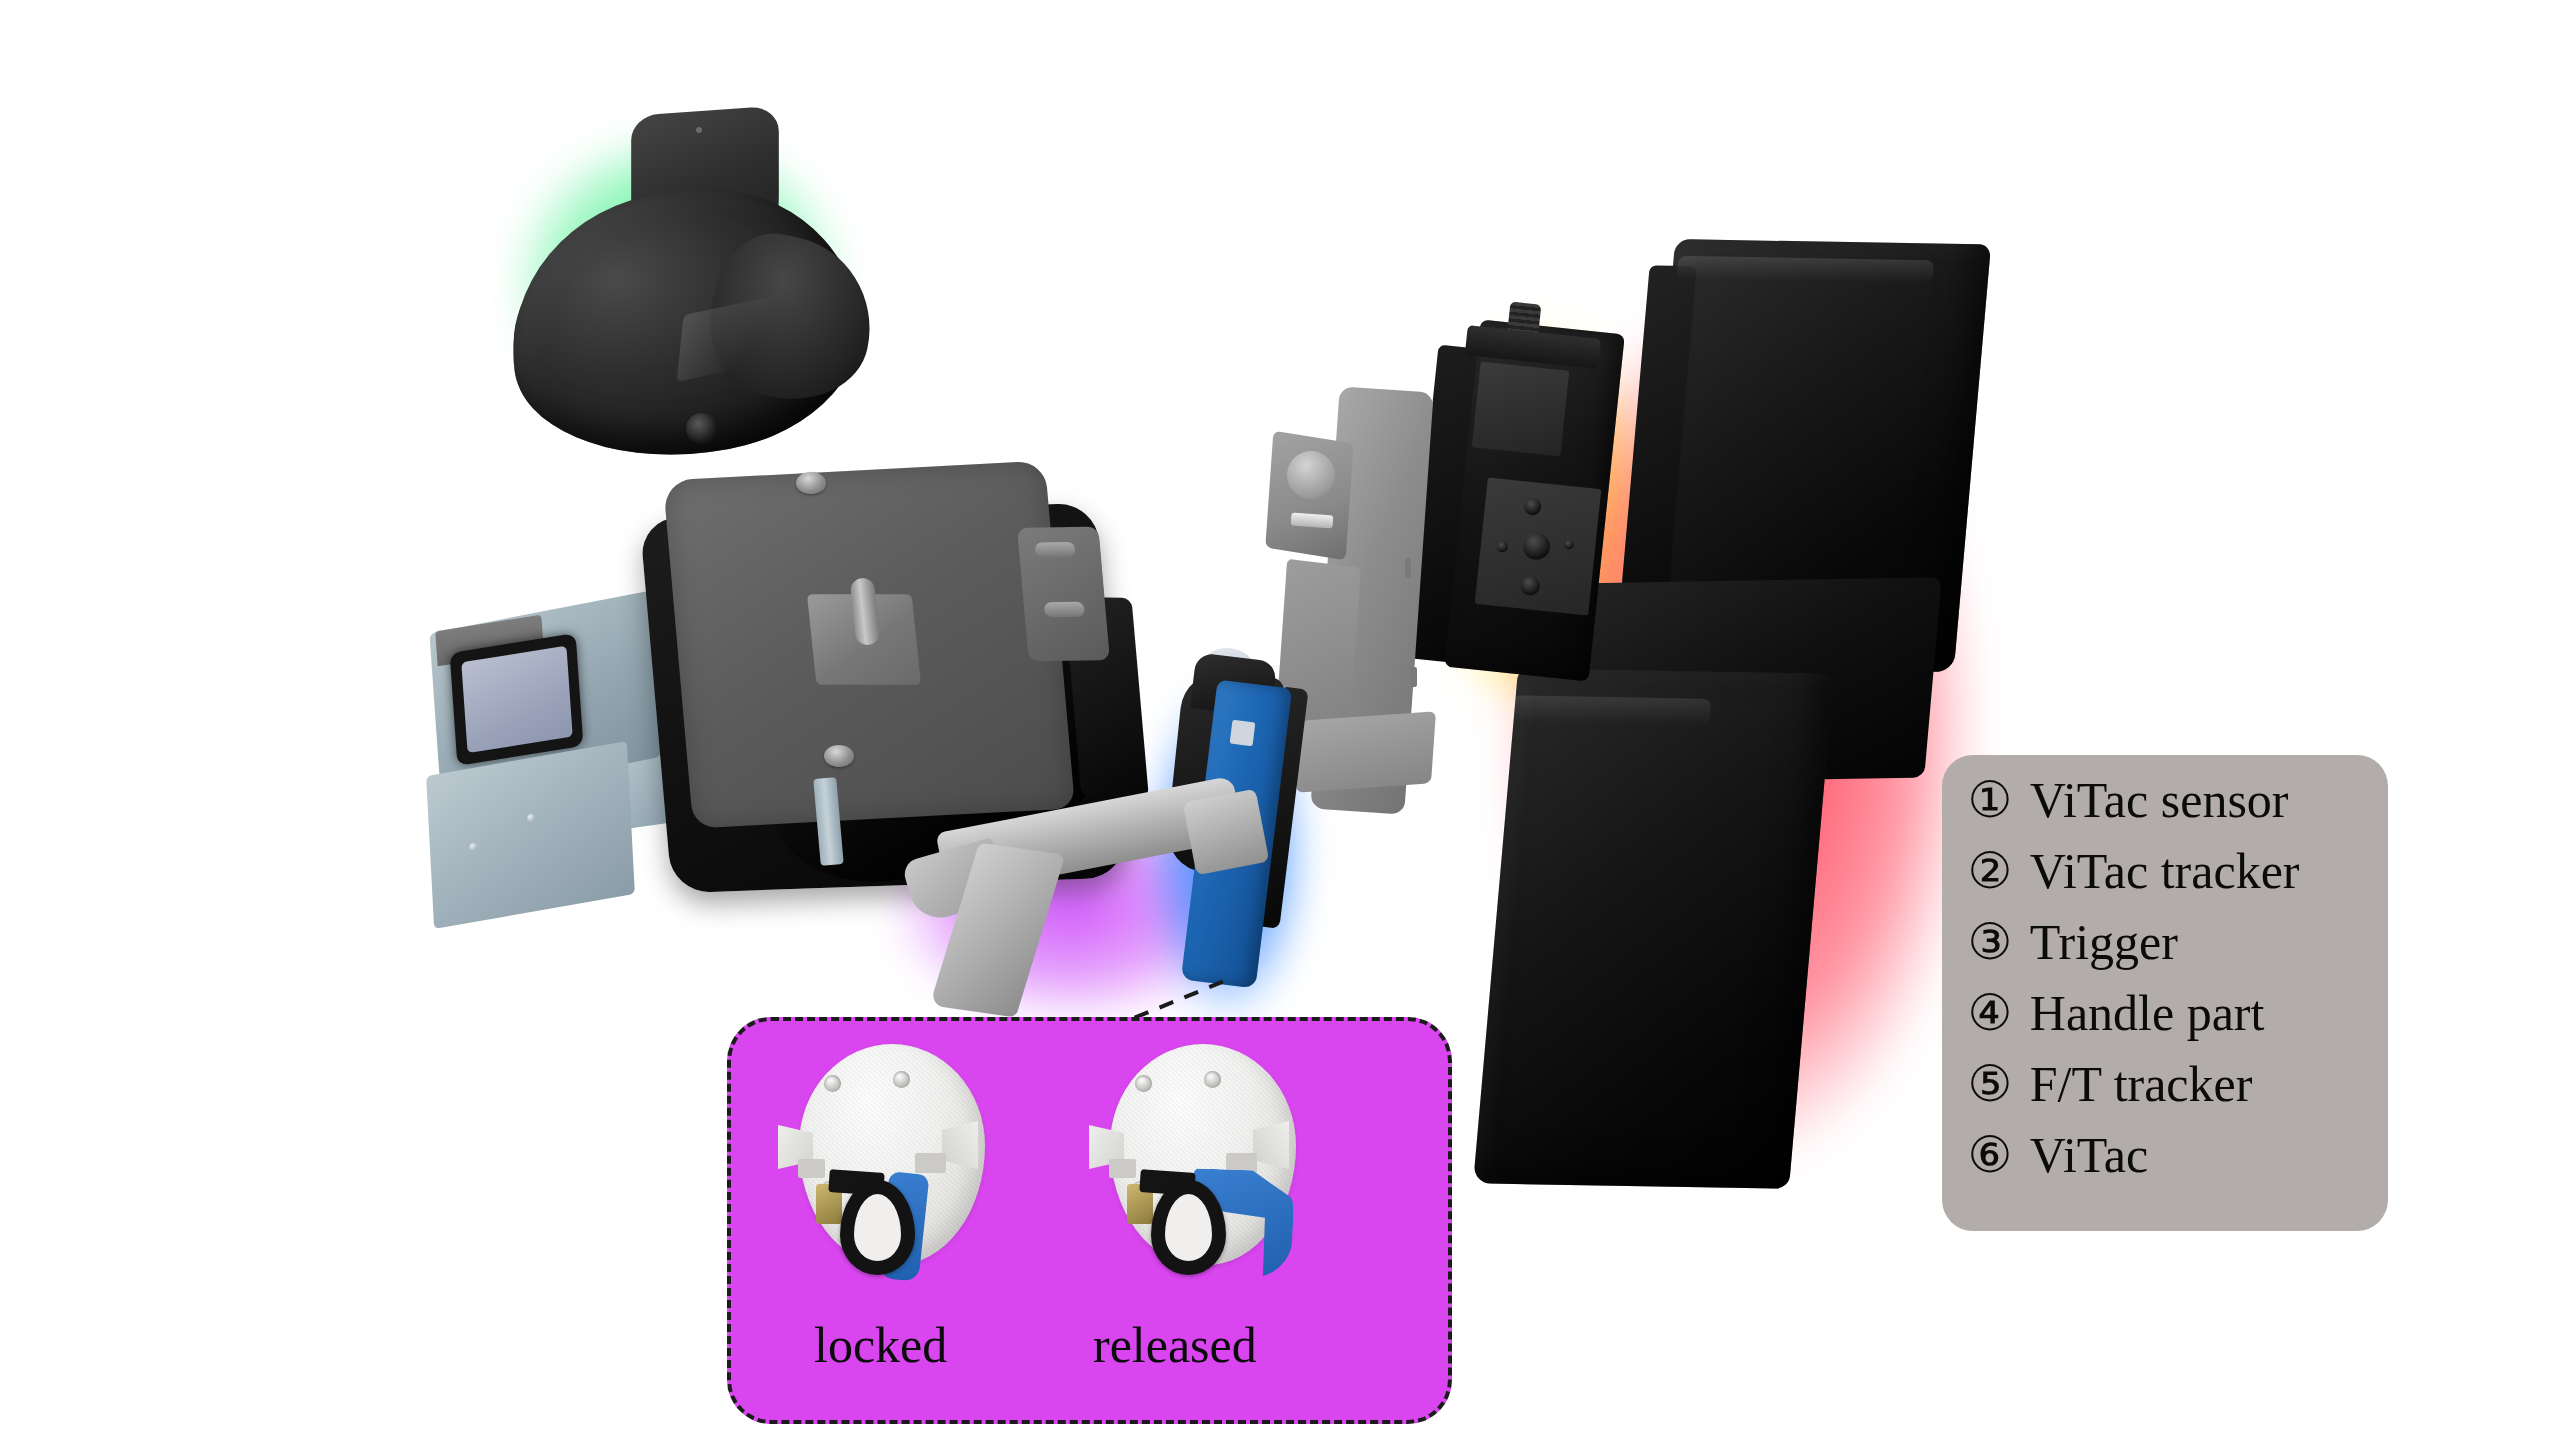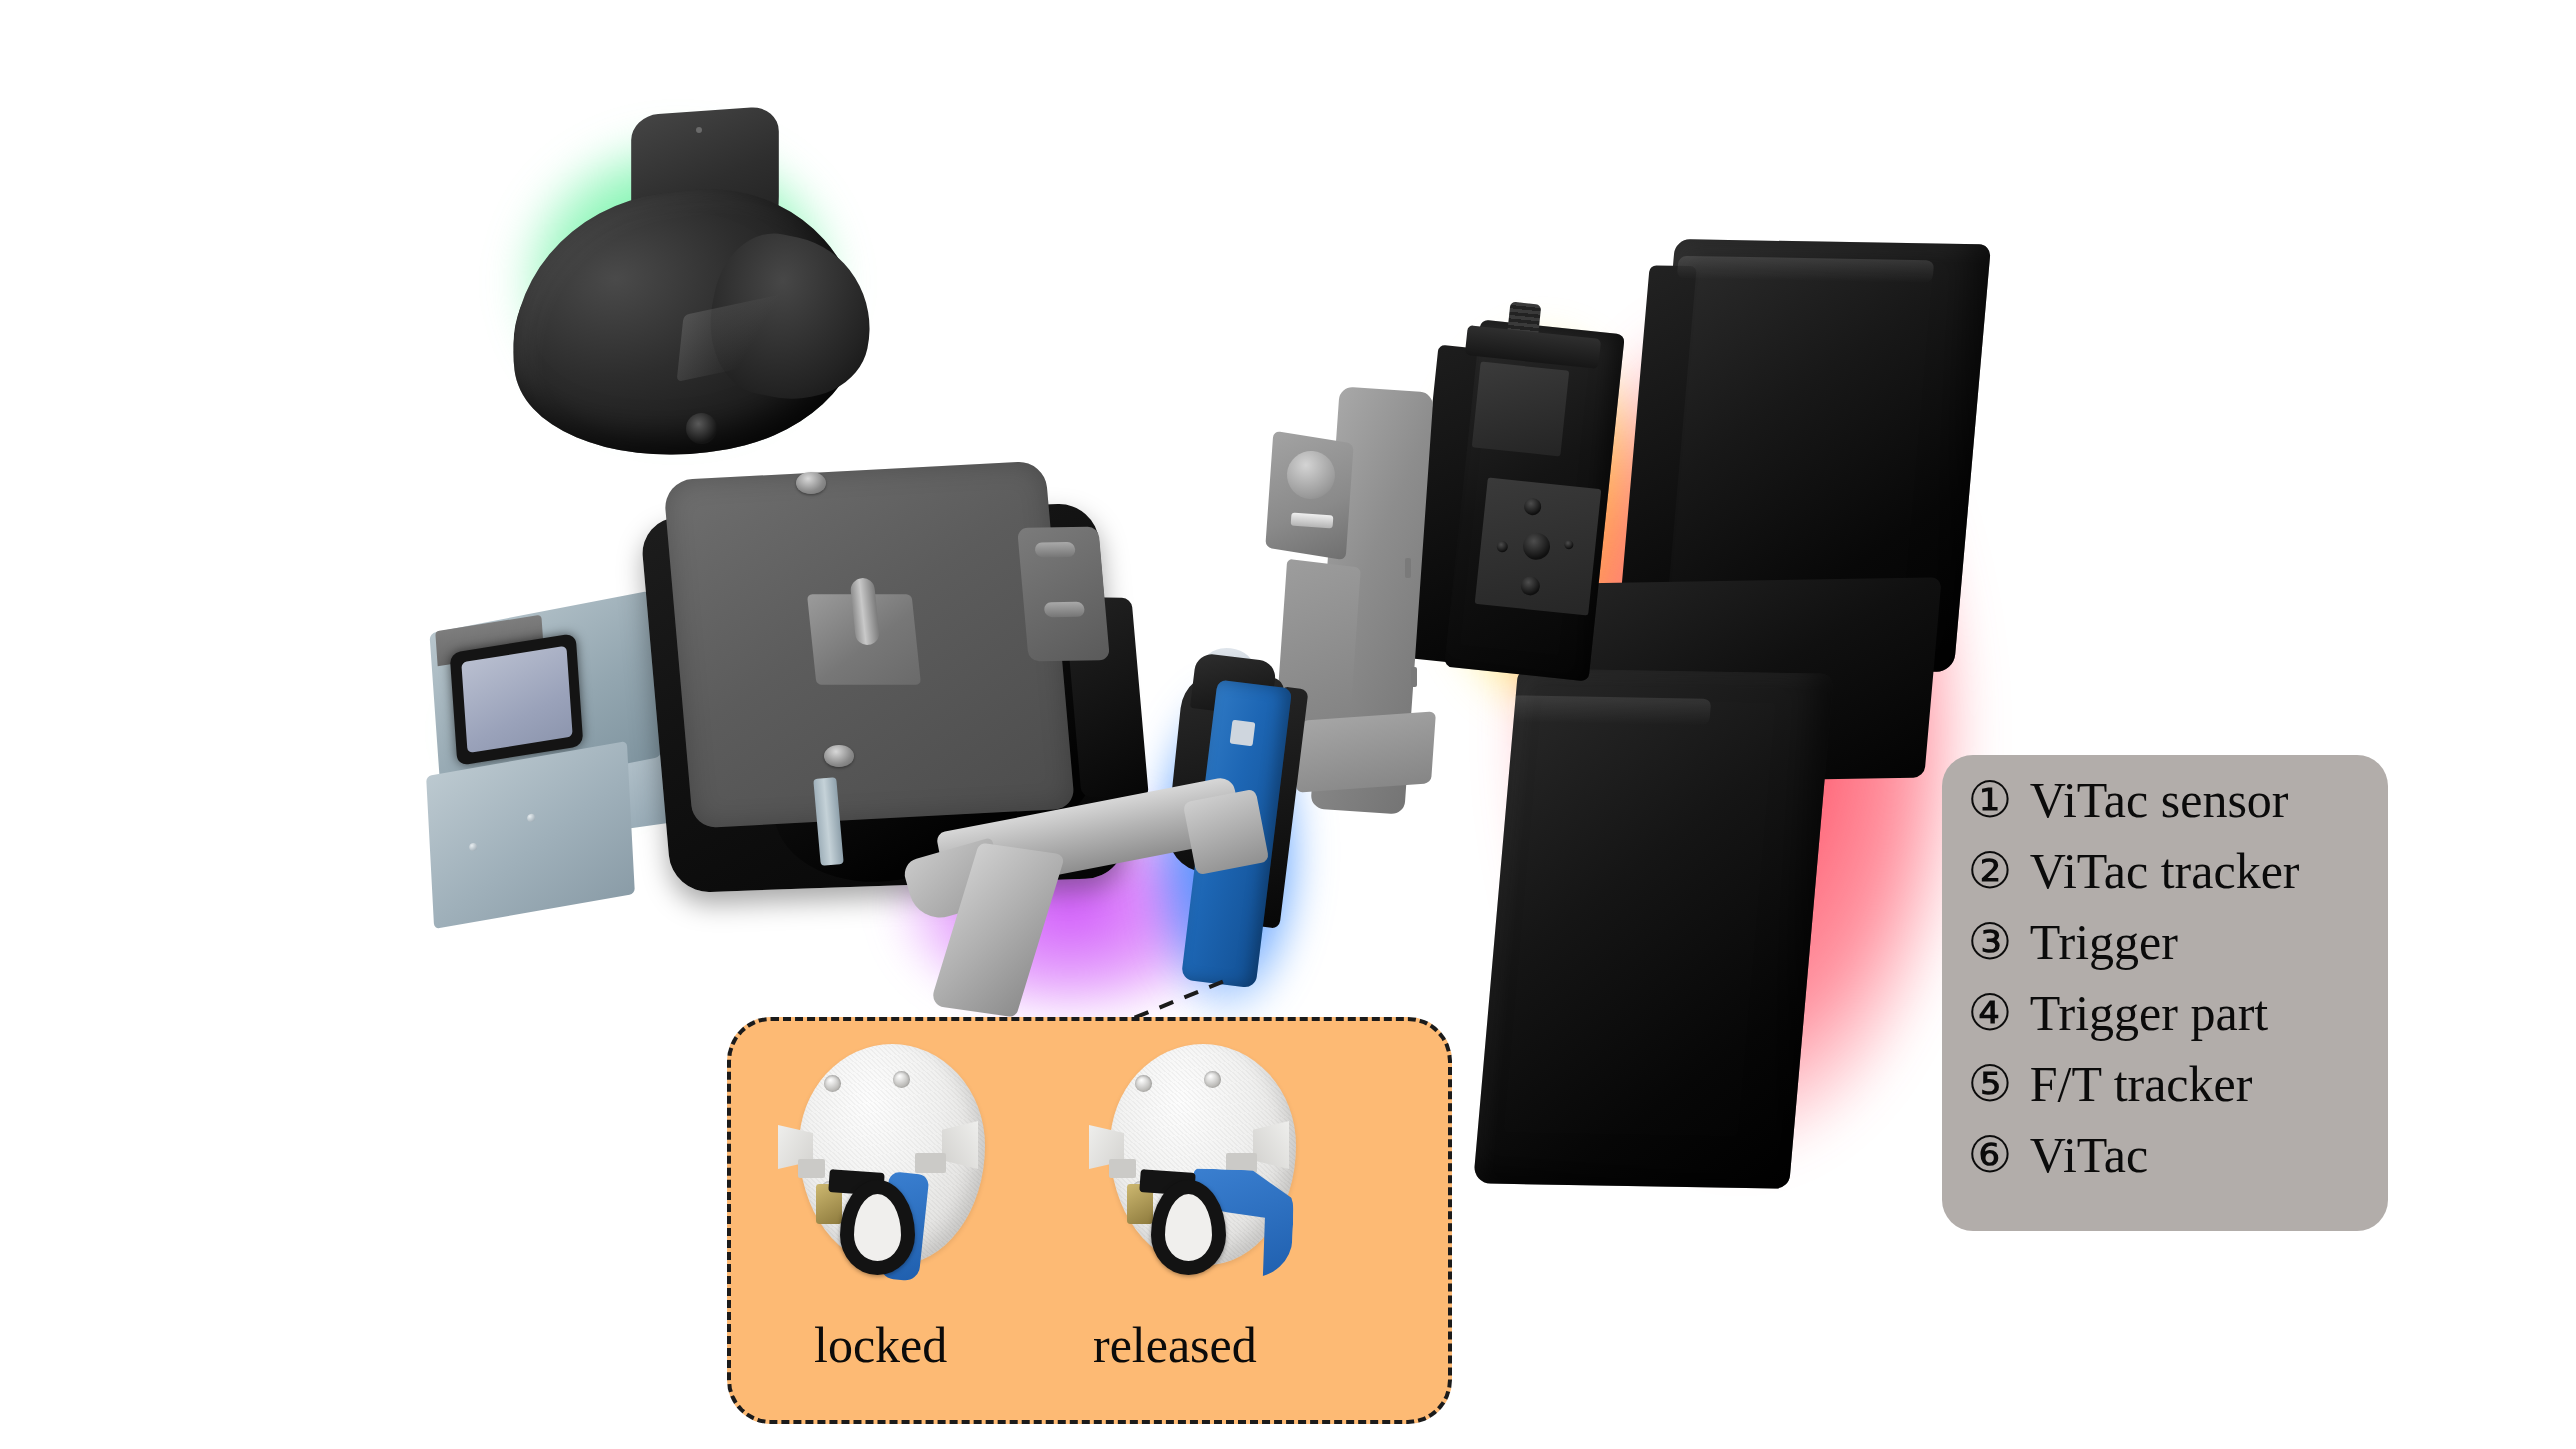--- a/index.html
+++ b/index.html
@@ -367,21 +367,21 @@
     font-family:"Liberation Serif","DejaVu Serif",serif;
     white-space:nowrap;
   }
   .legend-num{font-size:50px;line-height:1;display:inline-block;width:50px;text-align:center;}
   .legend-label{font-size:50px;line-height:1;}
 
   
   #inset{
     position:absolute;left:727px;top:1017px;width:725px;height:407px;
     border:4px dashed #1b1b1b;border-radius:44px;box-sizing:border-box;
-    background:#fdba74;
+    background:#d946ef;
   }
   .inset-photos{position:absolute;left:0;top:0;width:100%;height:100%;}
   .photo{position:absolute;width:221px;height:241px;}
   .photo-locked{left:51px;top:19px;}
   .photo-released{left:362px;top:19px;}
 
   .disc{
     position:absolute;left:17.4px;top:4px;width:186px;height:221px;
     background:
       radial-gradient(ellipse at 38% 26%, #fdfdfd 0%, #f1f1f0 42%, #dedddb 78%, #c9c8c5 100%);
@@ -618,21 +618,21 @@
       <span class="legend-label">ViTac tracker</span>
     </div>
 
     <div class="legend-row">
       <span class="legend-num">③</span>
       <span class="legend-label">Trigger</span>
     </div>
 
     <div class="legend-row">
       <span class="legend-num">④</span>
-      <span class="legend-label">Trigger part</span>
+      <span class="legend-label">Handle part</span>
     </div>
 
     <div class="legend-row">
       <span class="legend-num">⑤</span>
       <span class="legend-label">F/T tracker</span>
     </div>
 
     <div class="legend-row">
       <span class="legend-num">⑥</span>
       <span class="legend-label">ViTac</span>

